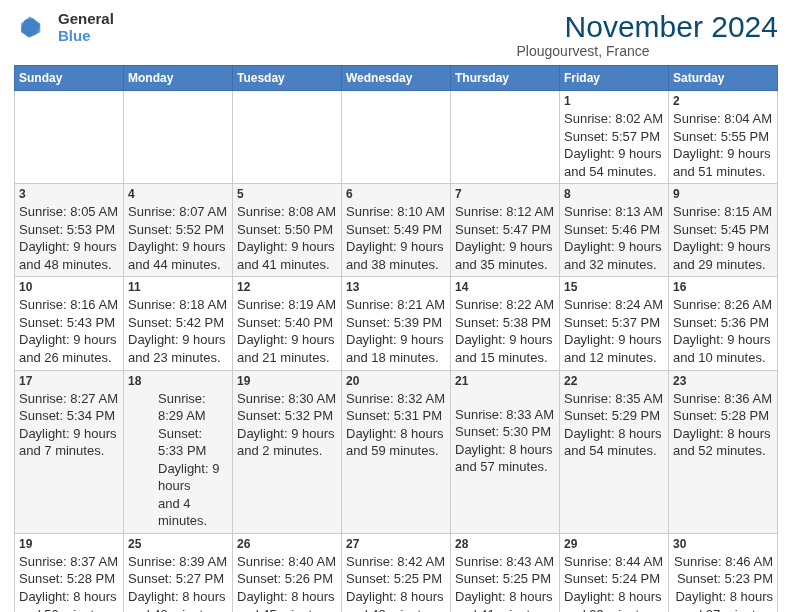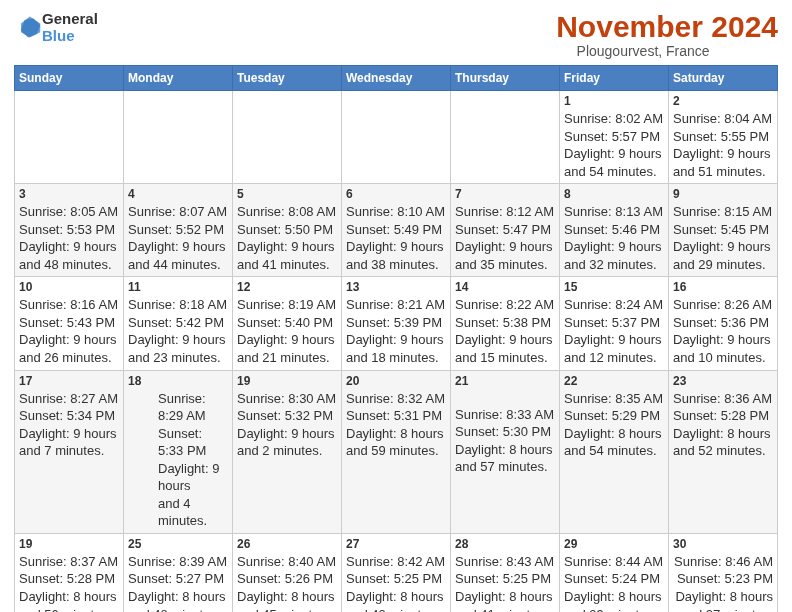--- a/index.html
+++ b/index.html
@@ -17,40 +17,40 @@
     }
     .header {
       display: flex;
       justify-content: space-between;
       align-items: flex-start;
       margin-bottom: 6px;
     }
     .logo {
       display: flex;
       align-items: center;
-      gap: 0;
+      gap: 16px;
     }
     .logo-icon {
       width: 28px;
       height: 28px;
     }
     .title-block {
       text-align: right;
     }
     .month-title {
       font-size: 30px;
-      font-weight: bold;
-      color: #c2410c;
+      font-weight: normal;
+      color: #0c4a6e;
       line-height: 1.1;
       margin-left: 48px;
     }
     .location {
       font-size: 14px;
       color: #555;
-      text-align: center;
+      text-align: left;
     }
     .calendar {
       width: 100%;
       border-collapse: collapse;
       table-layout: fixed;
       padding-left: 8px;
     }
     .calendar thead th {
       background: #4a7fc1;
       color: #fff;

